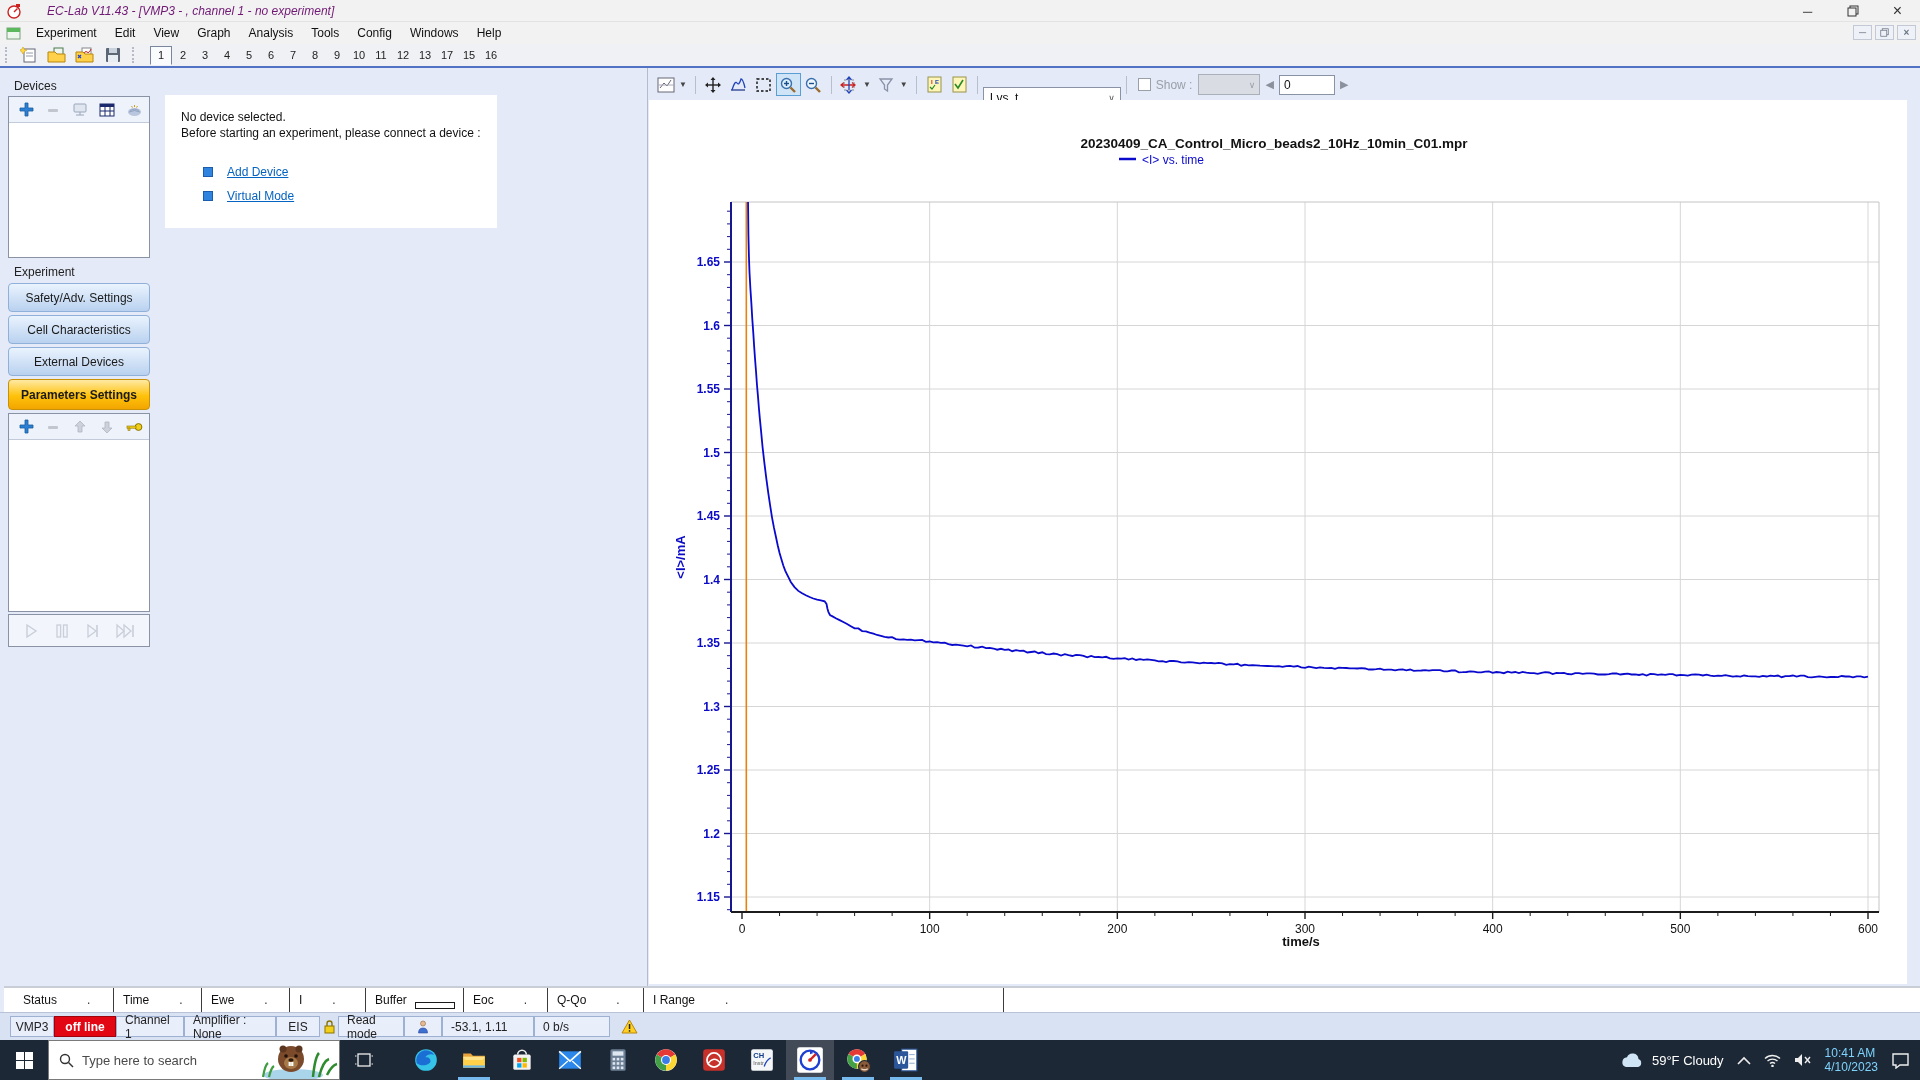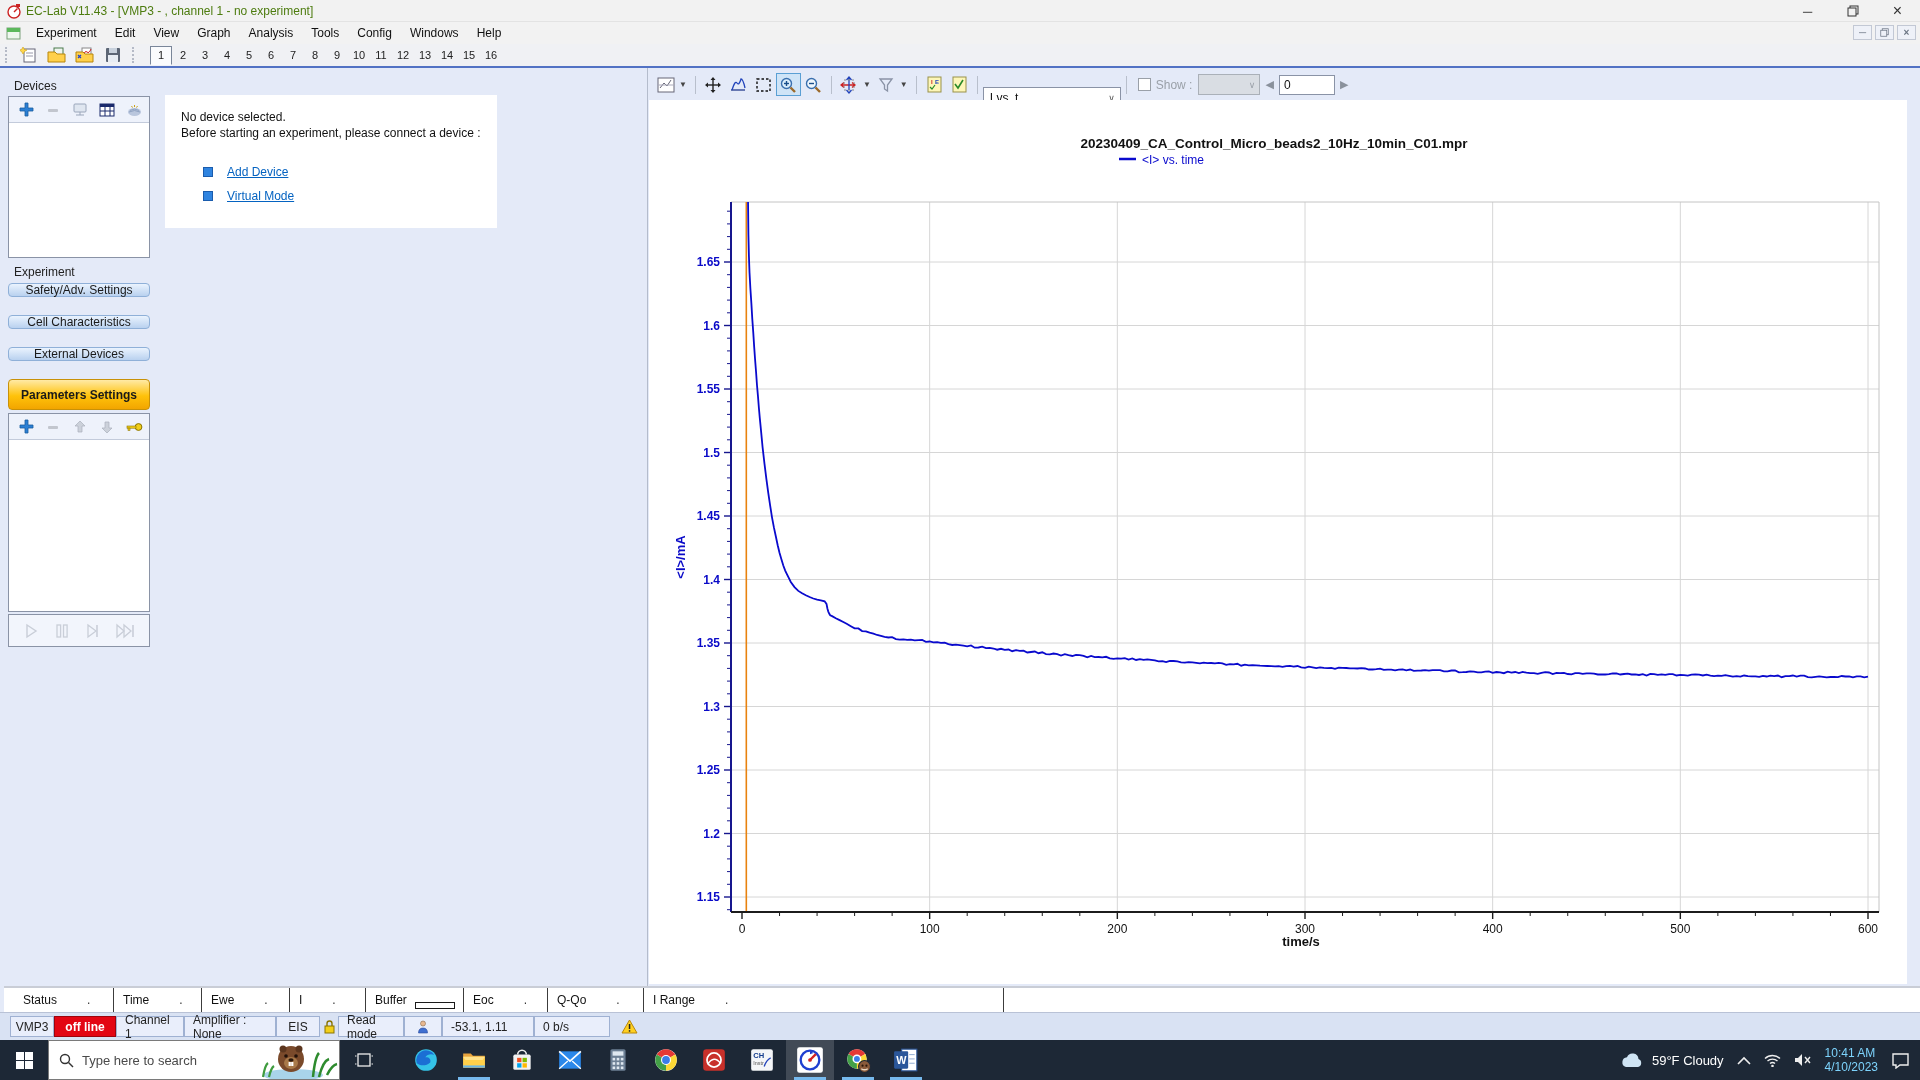--- a/index.html
+++ b/index.html
@@ -1,41 +1,41 @@
 <!DOCTYPE html>
 <html><head>
 <meta charset="utf-8">
 <style>
   * { margin:0; padding:0; box-sizing:border-box; }
   html,body { width:1920px; height:1080px; overflow:hidden; font-family:"Liberation Sans",sans-serif; background:#e4eaf8; }
 
   
   #titlebar { position:absolute; left:0; top:0; width:1920px; height:22px; background:#f2f2f2; border-bottom:1px solid #e3e3e3; display:flex; align-items:center; padding-left:6px; }
-  #titlebar .title { font-size:12px; color:#4d7c0f; margin-left:4px; }
+  #titlebar .title { font-size:12px; color:#701a75; margin-left:25px;font-style:italic; }
   .wctrls { position:absolute; right:0; top:0; height:22px; display:flex; }
   .wctrl { width:45px; height:22px; display:flex; align-items:center; justify-content:center; color:#333; font-size:13px; }
   #menubar { position:absolute; left:0; top:22px; width:1920px; height:22px; background:#f2f2f2; display:flex; align-items:center; padding-left:6px; }
   .menu-item { font-size:12px; color:#111; padding:3px 9px; }
   .mdictrls { position:absolute; right:4px; top:25px; display:flex; gap:3px; }
   .mdictrl { width:19px; height:15px; background:#eef1f8; border:1px solid #c2c8d4; display:flex; align-items:center; justify-content:center; color:#6a7482; font-size:10px; line-height:10px; }
 
   
   #toolbar { position:absolute; left:0; top:44px; width:1920px; height:24px; background:#f0f1f4; border-bottom:2px solid #5272c4; display:flex; align-items:center; }
   .grip { width:5px; height:16px; border-left:2px dotted #b5bac6; margin:0 5px; }
   .tb-ico { width:24px; height:20px; margin:0 2px; display:flex; align-items:center; justify-content:center; }
   #channel-tabs { display:flex; margin-left:8px; }
   .chtab { width:22px; height:19px; font-size:11px; color:#222; display:flex; align-items:center; justify-content:center; }
   .chtab.sel { background:#fafbfd; border:1px solid #7a8699; border-bottom-color:#fafbfd; }
 
   
   .panel-label { position:absolute; font-size:12px; color:#222; }
   .gbox { position:absolute; background:#fff; border:1px solid #8a93a6; }
   .gbox .mini-tb { height:26px; background:#eef2fb; border-bottom:1px solid #c3cbdb; display:flex; align-items:center; gap:9px; padding-left:8px; }
   .mi { width:18px; height:18px; display:flex; align-items:center; justify-content:center; }
-  .exp-btn { position:absolute; left:8px; width:142px; height:14px; border-radius:4px; border:1px solid #8fb0d8; background:linear-gradient(#eaf3fe,#b9d1ef); font-size:12px; color:#1a1a1a; display:flex; align-items:center; justify-content:center; }
+  .exp-btn { position:absolute; left:8px; width:142px; height:29px; border-radius:4px; border:1px solid #8fb0d8; background:linear-gradient(#eaf3fe,#b9d1ef); font-size:12px; color:#1a1a1a; display:flex; align-items:center; justify-content:center; }
   .exp-btn.gold { background:linear-gradient(#ffeaa6,#ffc20a 55%,#f2a500); border-color:#c89108; font-weight:bold; }
 
   
   #msgbox { position:absolute; left:165px; top:95px; width:332px; height:133px; background:#fff; }
   #msgbox .l1 { position:absolute; left:16px; top:15px; font-size:12px; color:#111; }
   #msgbox .l2 { position:absolute; left:16px; top:31px; font-size:12px; color:#111; }
   .dev-link { position:absolute; left:38px; display:flex; align-items:center; gap:14px; }
   .dev-link .sq { width:10px; height:10px; background:#2f84e0; border:1px solid #1a5cad; }
   .dev-link a { font-size:12px; color:#0563c1; text-decoration:underline; }
 
@@ -169,21 +169,21 @@
       <div class="chtab">4</div>
       <div class="chtab">5</div>
       <div class="chtab">6</div>
       <div class="chtab">7</div>
       <div class="chtab">8</div>
       <div class="chtab">9</div>
       <div class="chtab">10</div>
       <div class="chtab">11</div>
       <div class="chtab">12</div>
       <div class="chtab">13</div>
-      <div class="chtab">14</div>
+      <div class="chtab">17</div>
       <div class="chtab">15</div>
       <div class="chtab">16</div>
     </div>
 </div>
 
 <div class="panel-label" style="left:14px;top:79px;">Devices</div>
 <div class="gbox" style="left:8px;top:96px;width:142px;height:162px;">
   <div class="mini-tb">
     <div class="mi">
         <svg width="15" height="15" viewBox="0 0 15 15">

